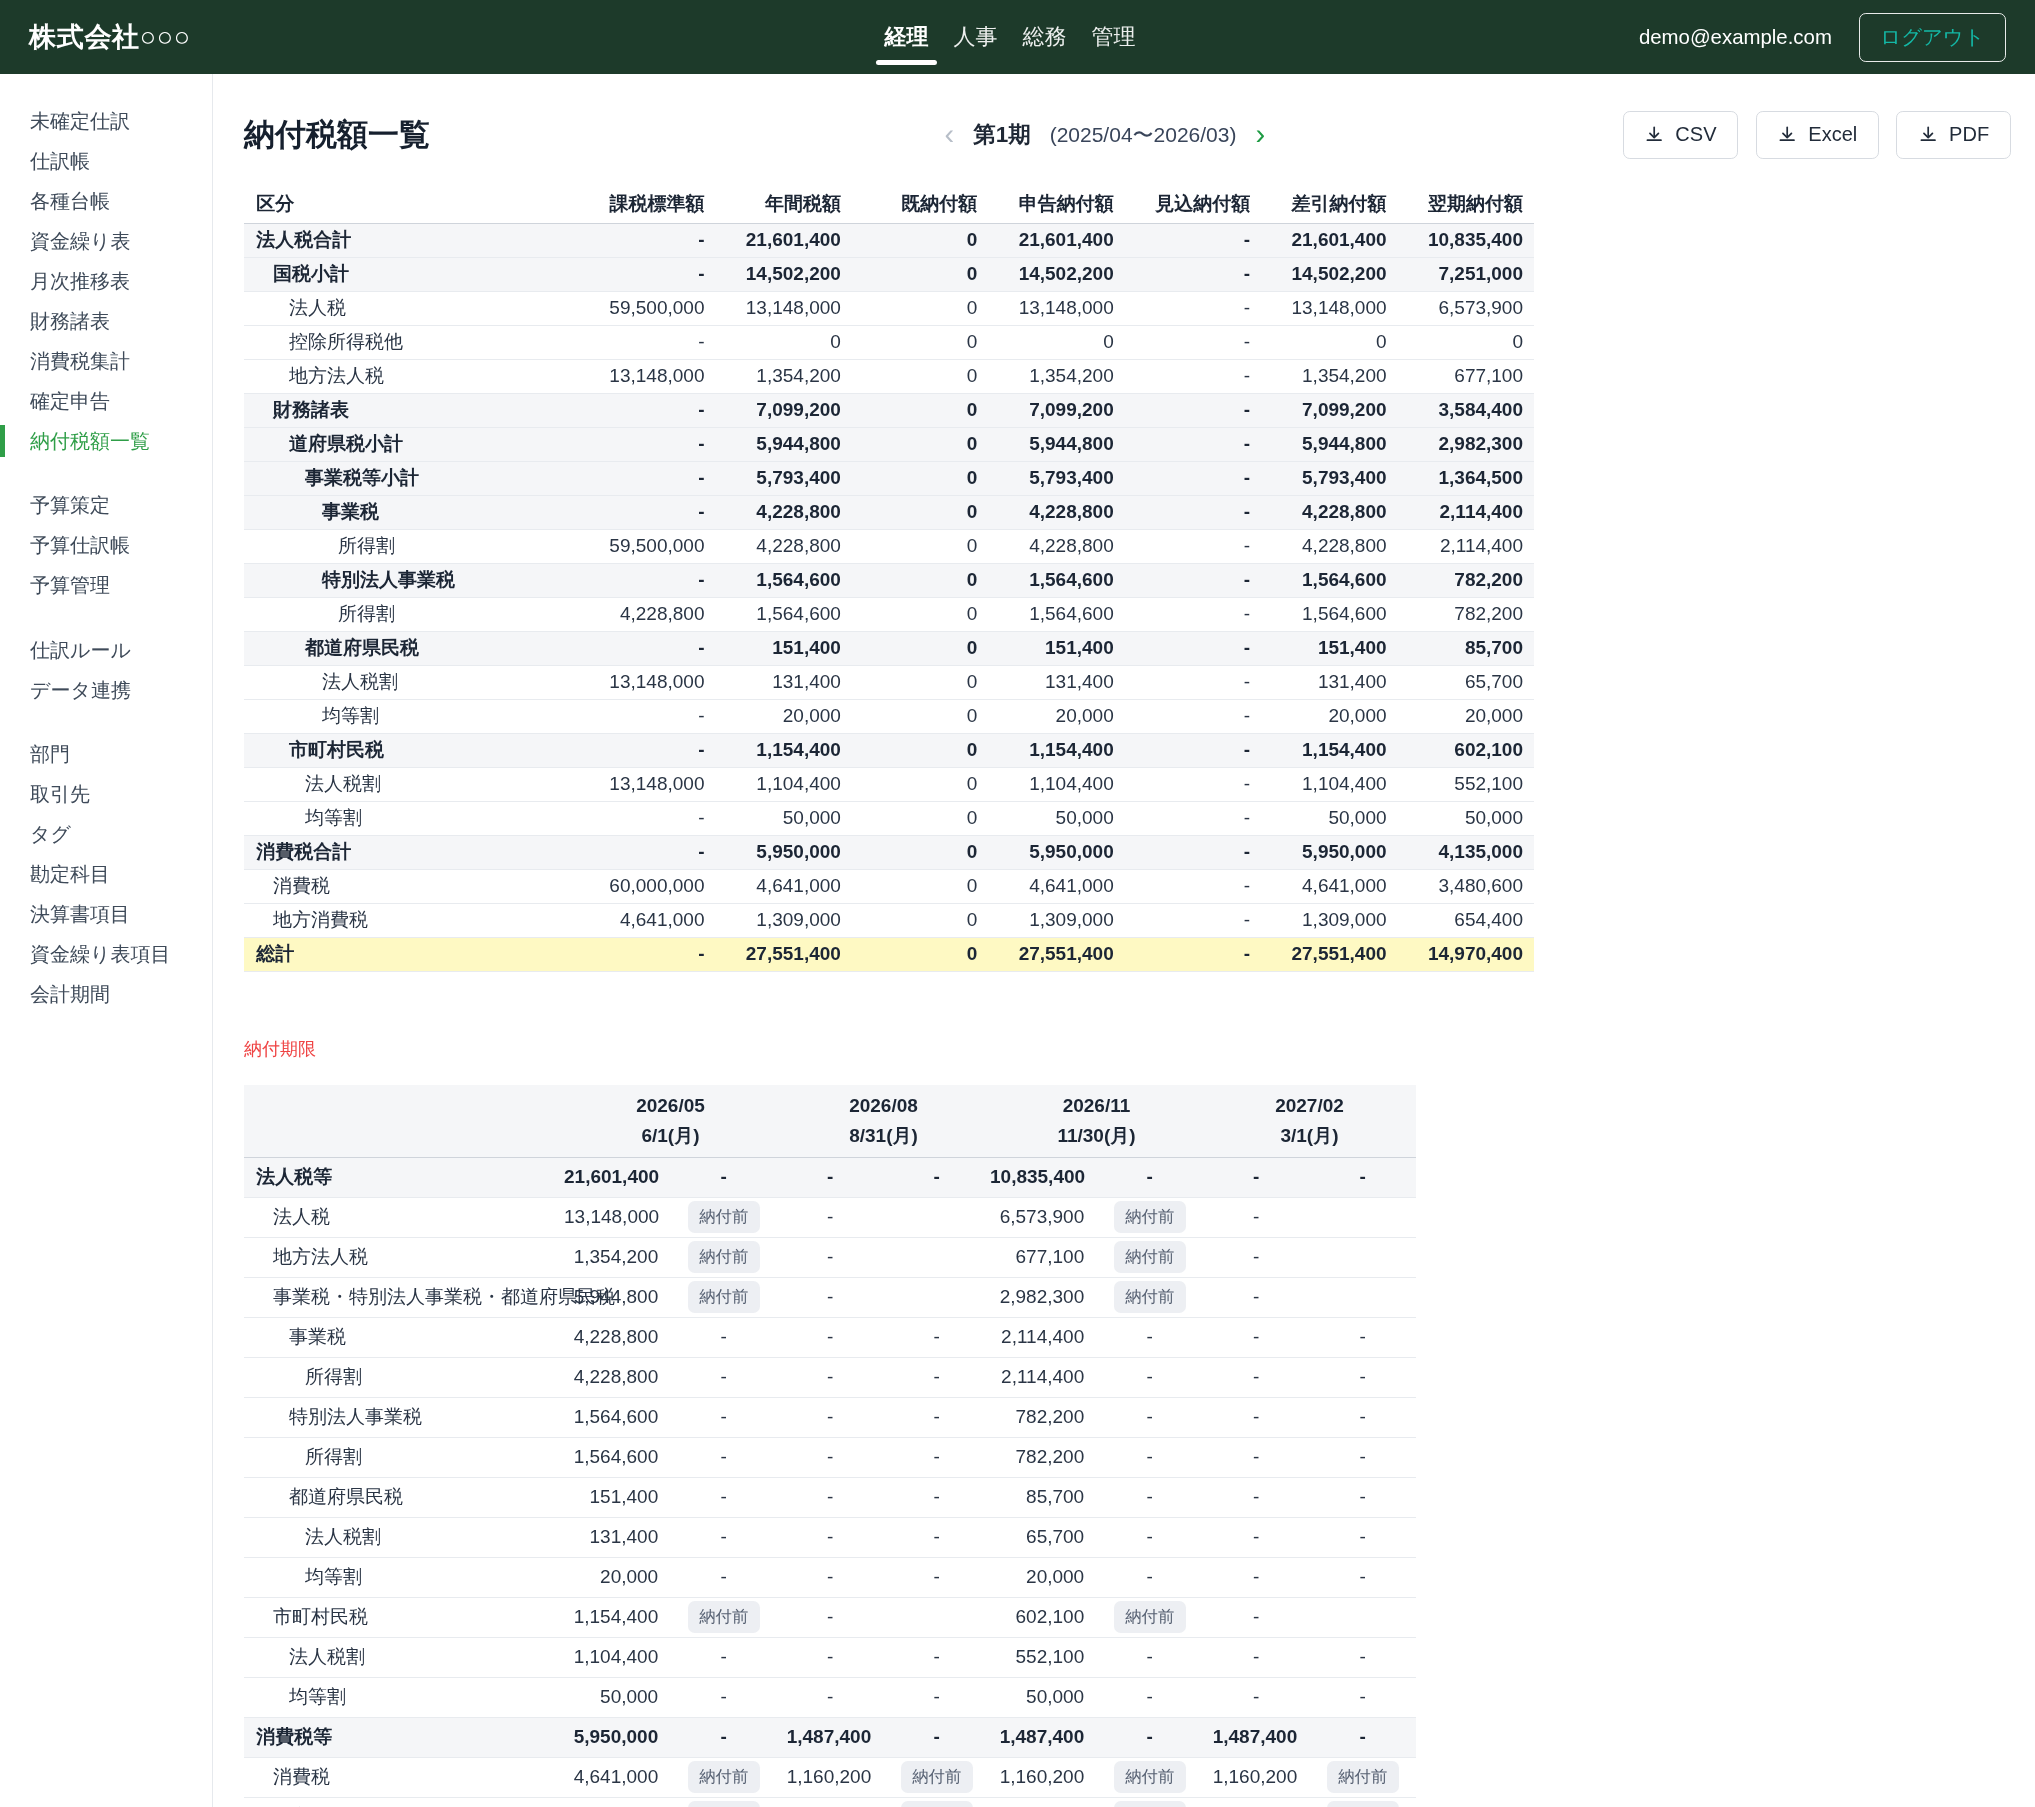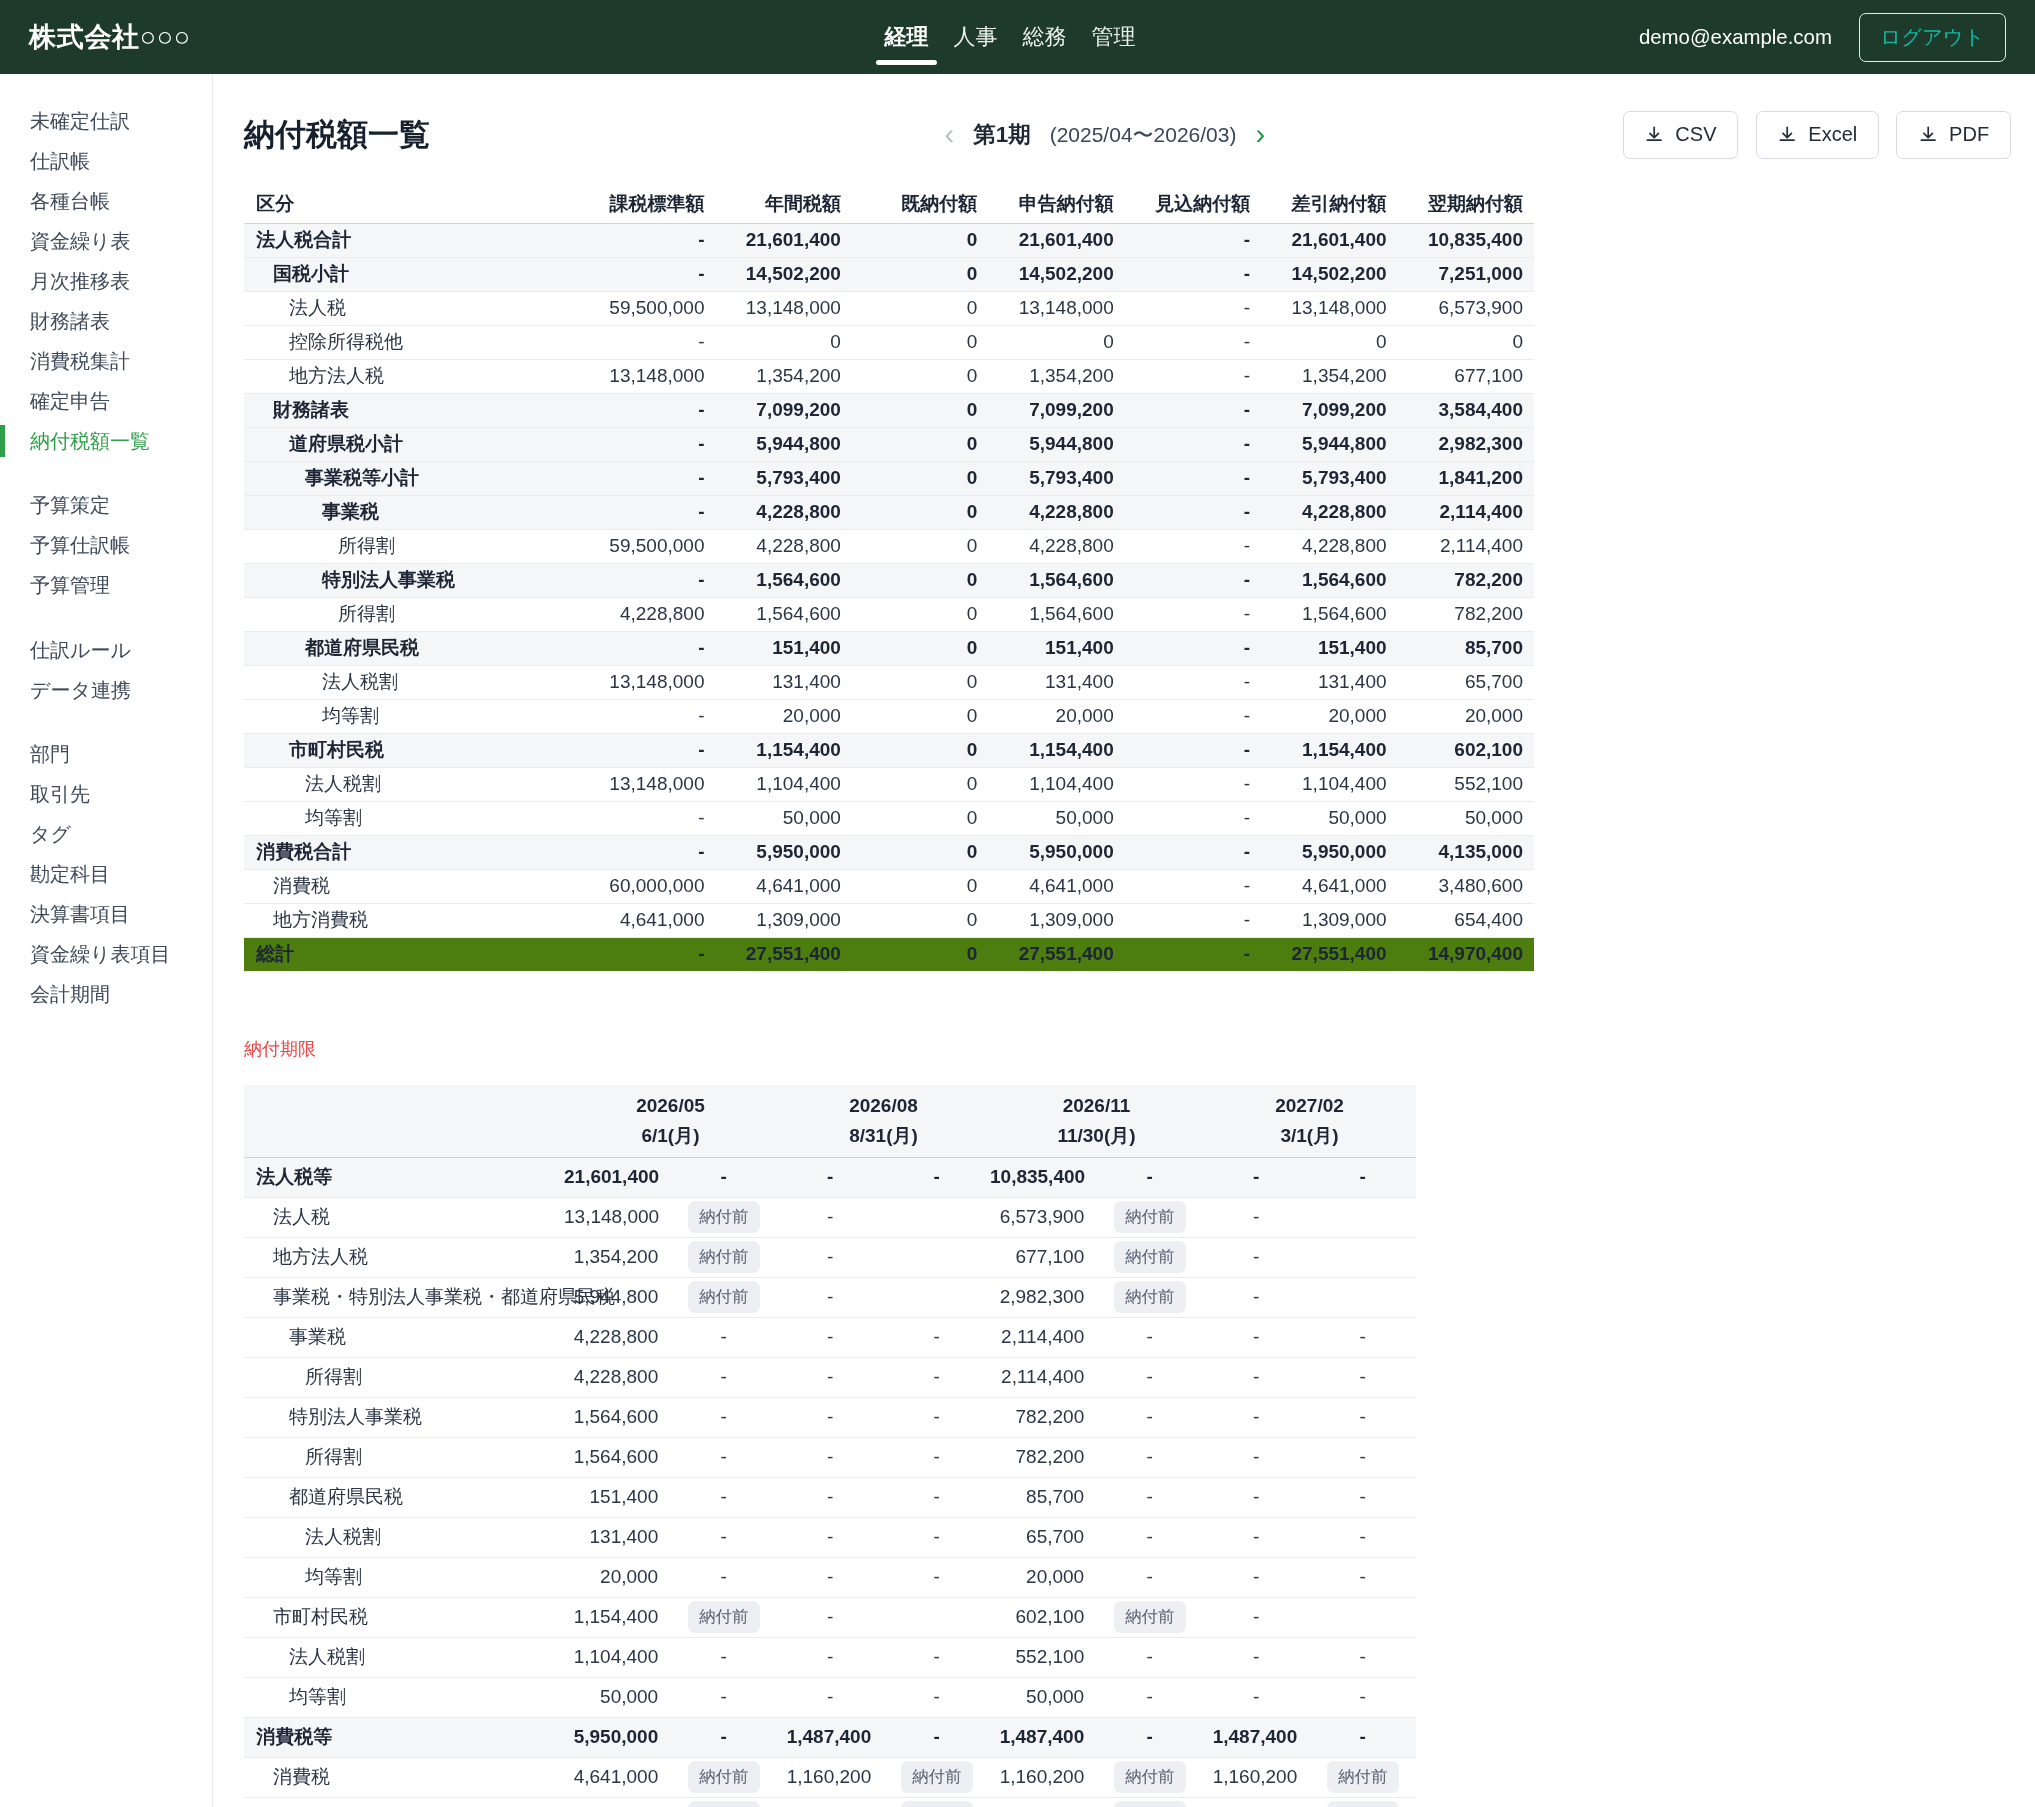--- a/index.html
+++ b/index.html
@@ -83,21 +83,21 @@
     padding-right:11px; white-space:nowrap; overflow:hidden;
   }
   .tax-table th {
     font-weight:700; color:#1c2635; text-align:right;
     height:38px; border-bottom:1.4px solid #cfd4db;
   }
   .tax-table th.col-label { text-align:left; padding-left:12.3px; }
   .tax-table td { text-align:right; border-bottom:1.4px solid #e8ebef; }
   .tax-table td.cell-label { text-align:left; }
   .tax-table tr.summary td { background:#f5f6f8; font-weight:700; color:#1c2635; }
-  .tax-table tr.grand td { background:#4d7c0f; }
+  .tax-table tr.grand td { background:#fef9c3; }
   
   .section-title { font-size:18px; font-weight:400; color:#ef4444; margin:65px 0 24.5px 0; }
   .dl-table { width:1171px; }
   .dl-table th {
     background:#f5f6f8; border-bottom:1.4px solid #cfd4db;
     font-size:19px; font-weight:700; color:#1c2635;
     height:72px; text-align:center; line-height:30px; vertical-align:middle;
   }
   .dl-table td {
     font-size:19px; color:#2a3545; height:40px;
@@ -285,21 +285,21 @@
             <td>2,982,300</td>
           </tr>
           <tr class="summary">
             <td class="cell-label" style="padding-left: 61px;">事業税等小計</td>
             <td>-</td>
             <td>5,793,400</td>
             <td>0</td>
             <td>5,793,400</td>
             <td>-</td>
             <td>5,793,400</td>
-            <td>1,841,200</td>
+            <td>1,364,500</td>
           </tr>
           <tr class="summary">
             <td class="cell-label" style="padding-left: 78px;">事業税</td>
             <td>-</td>
             <td>4,228,800</td>
             <td>0</td>
             <td>4,228,800</td>
             <td>-</td>
             <td>4,228,800</td>
             <td>2,114,400</td>

